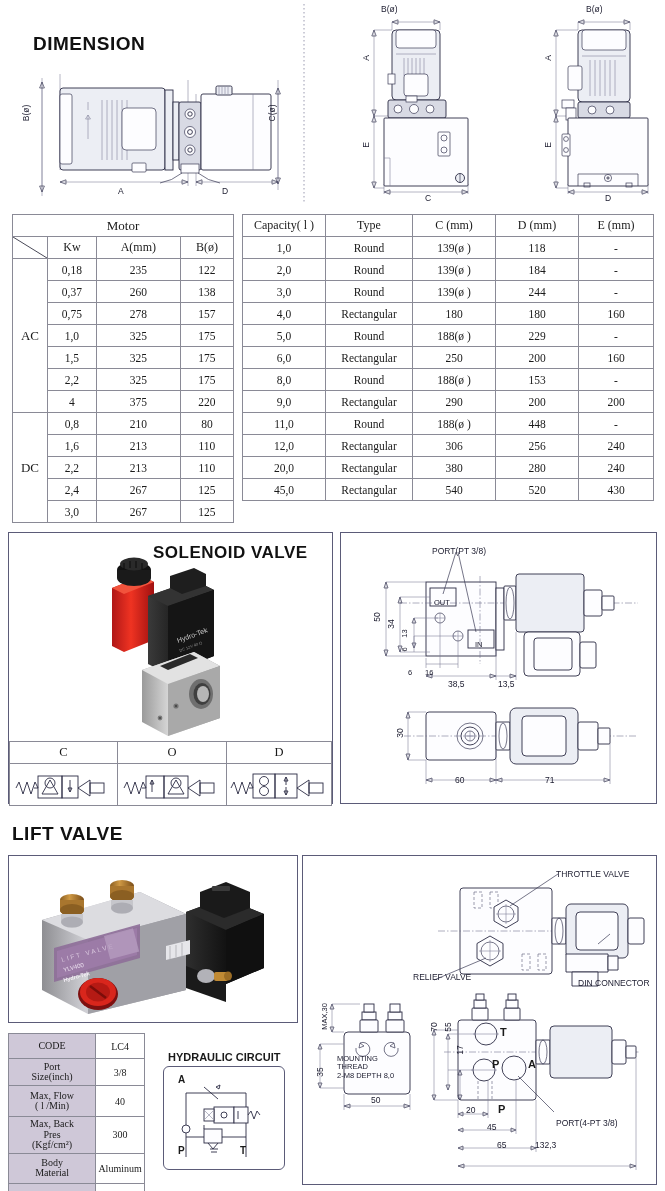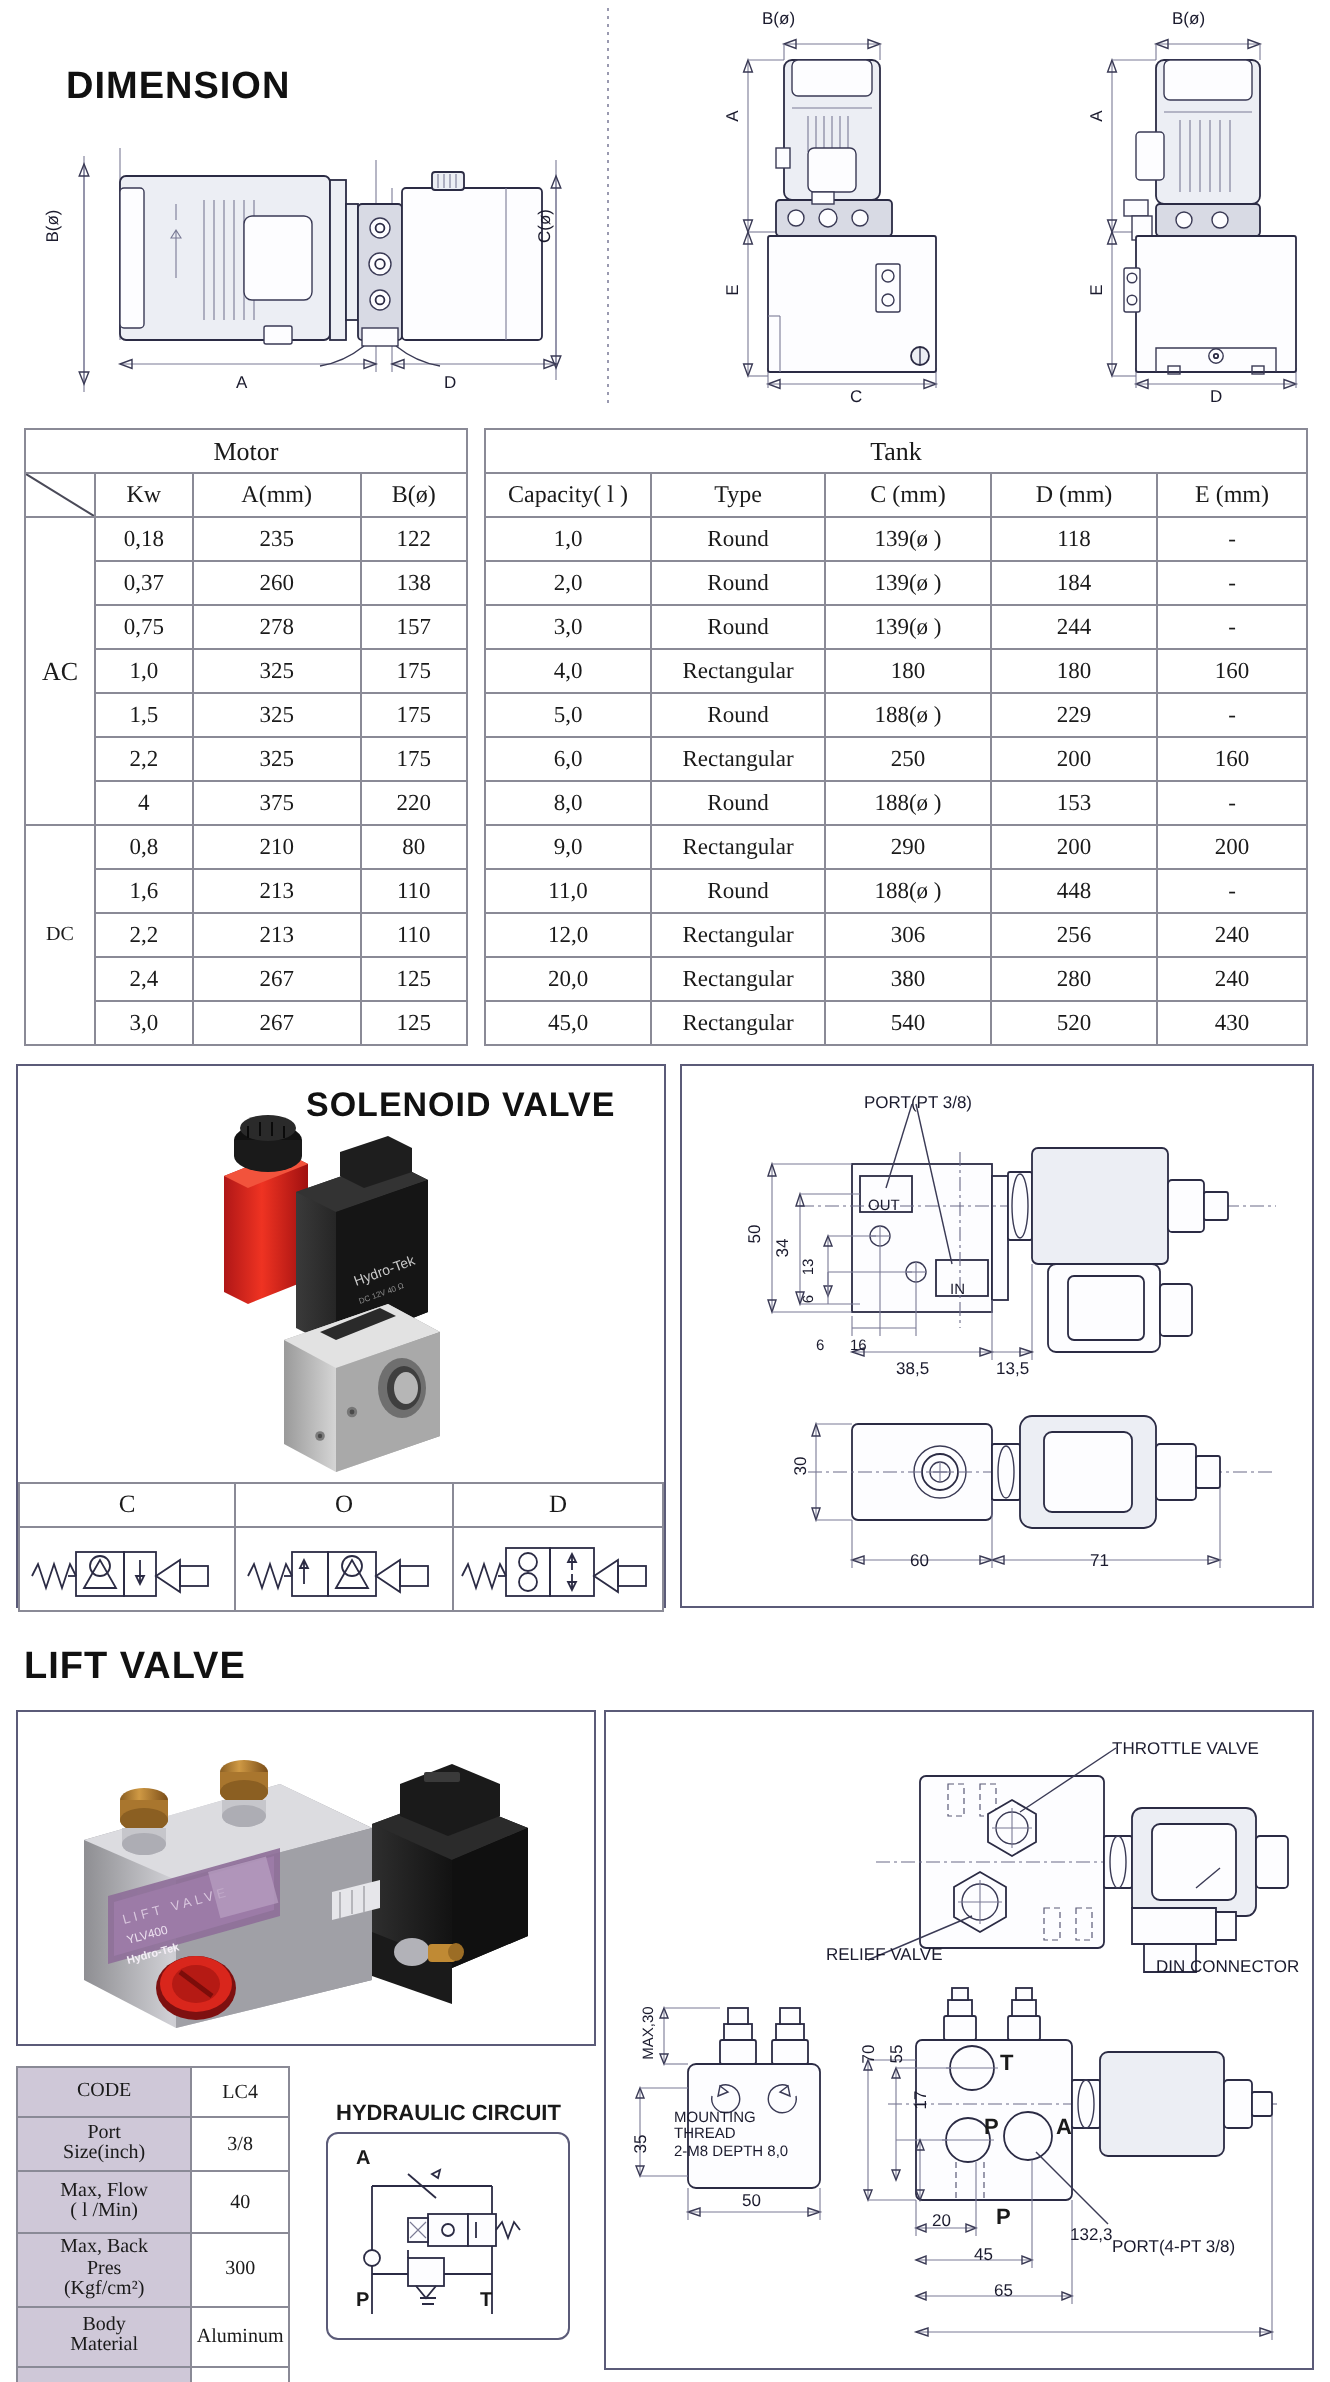--- a/index.html
+++ b/index.html
@@ -16,21 +16,21 @@
   
   table{border-collapse:collapse;}
   .dt{font-family:"Liberation Serif",serif;font-size:11.5px;}
   .dt td,.dt th{
     border:1px solid #8a8a96;text-align:center;vertical-align:middle;
     padding:0;height:21px;font-weight:normal;background:#fff;
   }
   .hdr-top{background:#d6c79f;font-size:13px;height:20px;}
   .hdr-sub{background:#dccfae;font-size:12px;height:21px;}
   .ac-cell{background:#b79a4e;font-size:13px;width:34px;}
-  .dc-cell{background:#a88a33;font-size:10px;width:34px;}
+  .dc-cell{background:#a88a33;font-size:13px;width:34px;}
   .corner{background:#dccfae;position:relative;overflow:hidden;}
   .corner svg{position:absolute;left:0;top:0;}
 
   
   .panel{border:1px solid #5b5b78;background:#fff;box-sizing:border-box;}
 
   
   .symtab td{border:1px solid #8a8a96;}
   .symhdr{background:#b9b3c4;height:19px;font-size:12.5px;}
 
@@ -345,23 +345,20 @@
   <tr>
     <td>3,0</td>
     <td>267</td>
     <td>125</td>
   </tr>
 </tbody>
   </table>
 
 <table class="dt abs" style="left:242px;top:214px;width:412px;">
   <tbody>
-      <tr>
-    <td class="hdr-top" colspan="5">Tank</td>
-  </tr>
   <tr>
     <td class="hdr-sub" style="width:82px;">Capacity( l )</td>
     <td class="hdr-sub" style="width:86px;">Type</td>
     <td class="hdr-sub" style="width:82px;">C (mm)</td>
     <td class="hdr-sub" style="width:82px;">D (mm)</td>
     <td class="hdr-sub">E (mm)</td>
   </tr>
   <tr>
     <td>1,0</td>
     <td>Round</td>
@@ -991,18 +988,18 @@
   <div>THREAD</div>
   <div>2-M8 DEPTH 8,0</div>
 </div>
 
 <div class="abs dim rot" style="left:424px;top:1022px;width:20px;text-align:center;">70</div>
 <div class="abs dim rot" style="left:438px;top:1022px;width:20px;text-align:center;">55</div>
 <div class="abs dim rot" style="left:450px;top:1045px;width:20px;text-align:center;">17</div>
 <div class="abs dim" style="left:466px;top:1105px;">20</div>
 <div class="abs dim" style="left:487px;top:1122px;">45</div>
 <div class="abs dim" style="left:497px;top:1140px;">65</div>
-<div class="abs dim" style="left:535px;top:1112px;">132,3</div>
+<div class="abs dim" style="left:535px;top:1140px;">132,3</div>
 
 <div class="abs lbl-b" style="left:500px;top:1026px;font-weight:bold;font-size:11px;">T</div>
 <div class="abs lbl-b" style="left:492px;top:1058px;font-weight:bold;font-size:11px;">P</div>
 <div class="abs lbl-b" style="left:528px;top:1058px;font-weight:bold;font-size:11px;">A</div>
 <div class="abs lbl-b" style="left:498px;top:1103px;font-weight:bold;font-size:11px;">P</div>
 
 </body></html>

